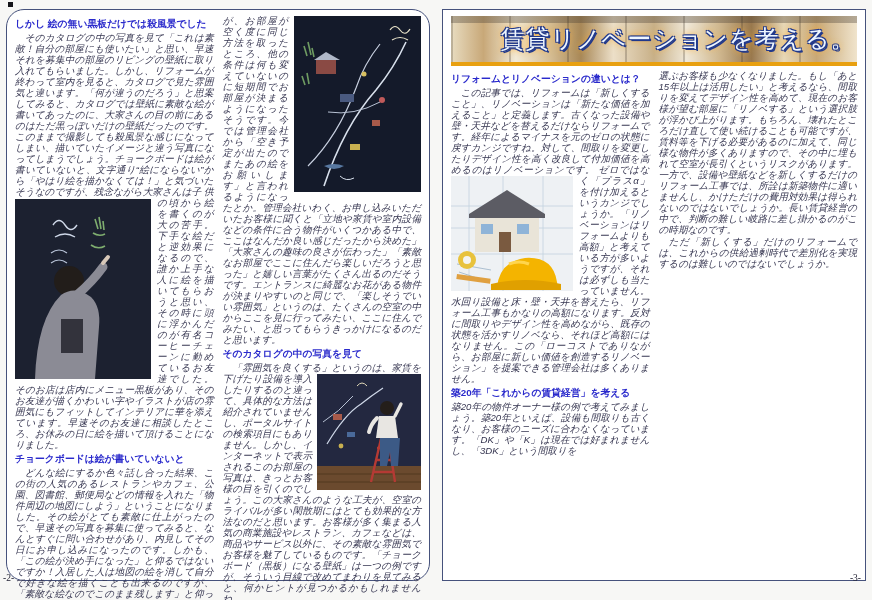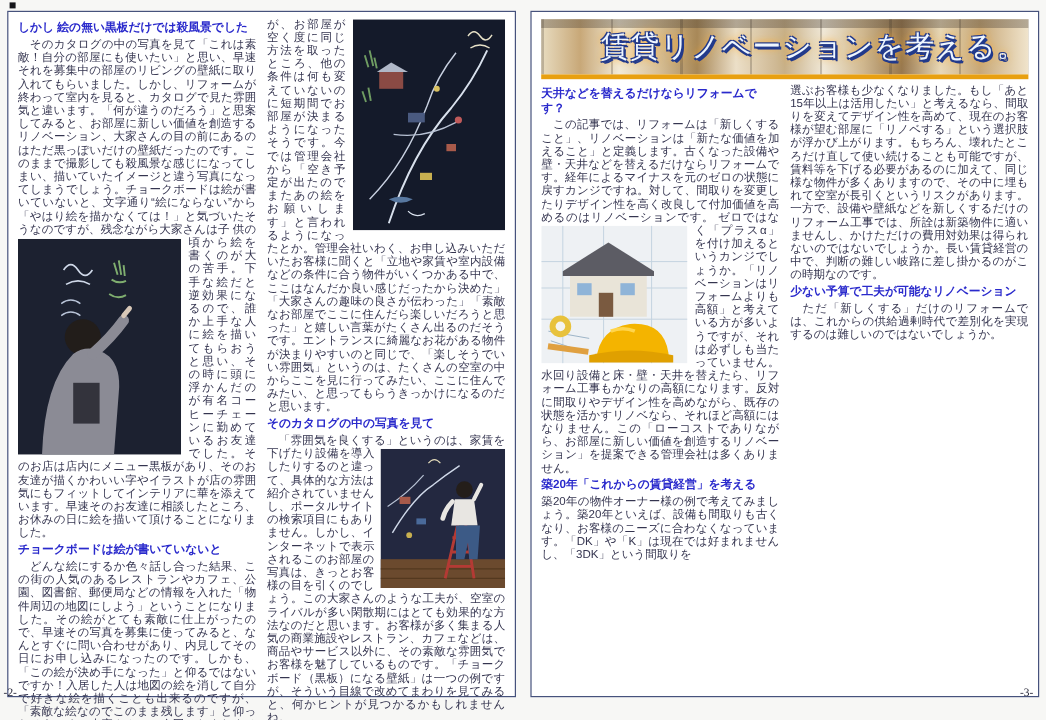--- a/index.html
+++ b/index.html
@@ -7,28 +7,28 @@
     width:872px;height:600px;position:relative;
     background:#f7f7f5;
     font-family:"Liberation Sans","DejaVu Sans",sans-serif;
     overflow:hidden;
   }
   .page{
     position:absolute;top:9px;width:424px;height:572px;
     background:#ffffff;border:1px solid #46527c;box-sizing:border-box;
     padding:5px 8px 4px 8px;
   }
-  .page-left{left:6px;}
+  .page-left{left:6px;border-radius:18px;}
   .page-right{left:442px;}
   .corner-mark{position:absolute;left:8px;top:2px;width:5px;height:5px;background:#15151a;}
   .cols{display:flex;gap:9px;}
   .col{width:199px;}
   .para{
     font-size:9.6px;line-height:11px;color:#353550;
-    text-align:justify;margin:0 0 1px 0;
+    text-align:justify;margin:0 0 1px 0;font-style:italic;
   }
   .hd{
     font-size:9.8px;line-height:12px;font-weight:bold;color:#2a2acc;
     margin:3px 0 2px 0;
   }
   .photo{display:block;overflow:hidden;}
   .photo svg{display:block;width:100%;height:100%;}
   .fl{float:left;}
   .fr{float:right;}
   .ph1{width:136px;height:180px;margin:2px 6px 1px 0;}
@@ -65,21 +65,21 @@
 <body>
 
 <div class="corner-mark"></div>
 
 <div class="page page-left">
   <div class="cols">
 
     <div class="col">
       <div class="hd">しかし 絵の無い黒板だけでは殺風景でした</div>
       <div class="para">
-        <span>　そのカタログの中の写真を見て「これは素敵！自分の部屋にも使いたい」と思い、早速それを募集中の部屋のリビングの壁紙に取り入れてもらいました。しかし、リフォームが終わって室内を見ると、カタログで見た雰囲気と違います。「何が違うのだろう」と思案してみると、お部屋に新しい価値を創造するリノベーション、大家さんの目の前にあるのはただ黒っぽいだけの壁紙だったのです。このままで撮影しても殺風景な感じになってしまい、描いていたイメージと違う写真になってしまうでしょう。チョークボードは絵が書いていないと、文字通り“絵にならない”から「やはり絵を描かなくては！」と気づいたそうなのですが、残念ながら大家さんは子</span>
+        <span>　そのカタログの中の写真を見て「これは素敵！自分の部屋にも使いたい」と思い、早速それを募集中の部屋のリビングの壁紙に取り入れてもらいました。しかし、リフォームが終わって室内を見ると、カタログで見た雰囲気と違います。「何が違うのだろう」と思案してみると、カタログでは壁紙に素敵な絵が書いてあったのに、大家さんの目の前にあるのはただ黒っぽいだけの壁紙だったのです。このままで撮影しても殺風景な感じになってしまい、描いていたイメージと違う写真になってしまうでしょう。チョークボードは絵が書いていないと、文字通り“絵にならない”から「やはり絵を描かなくては！」と気づいたそうなのですが、残念ながら大家さんは子</span>
         <span class="photo ph1 fl">
           <svg viewBox="0 0 136 180" preserveAspectRatio="none">
             <rect width="136" height="180" fill="#1c2130"></rect>
             <rect width="136" height="180" fill="url(#g0)" opacity="0"></rect>
             <path d="M38 26 q6 -9 12 0 q6 9 12 0 M40 38 q10 -6 20 0" stroke="#cfd8e8" stroke-width="1.4" fill="none"></path>
             <path d="M80 20 l3 10 M84 18 l2 12 M88 22 l1 9 M78 34 q6 4 12 1 M76 46 q7 5 14 1" stroke="#7fae6f" stroke-width="1.6" fill="none"></path>
             <path d="M36 54 q8 -6 16 0 M36 64 q8 -6 16 0" stroke="#b9c4d8" stroke-width="1.1" fill="none"></path>
             <circle cx="54" cy="82" r="15" fill="#221d1a"></circle>
             <path d="M20 180 q2 -60 26 -84 q14 -10 30 2 q10 10 8 30 l-4 52 z" fill="#8b8b95"></path>
             <path d="M62 96 q16 -14 26 -28" stroke="#8b8b95" stroke-width="9" fill="none" stroke-linecap="round"></path>
@@ -148,21 +148,21 @@
   <div class="pageno pageno-left">-2-</div>
 </div>
 
 <div class="page page-right">
   <div class="banner">
     <span class="banner-title">賃貸リノベーションを考える。</span>
   </div>
   <div class="cols">
 
     <div class="col">
-      <div class="hd">天井などを替えるだけならリフォームです？</div>
+      <div class="hd">リフォームとリノベーションの違いとは？</div>
       <div class="para">
         <span>　この記事では、リフォームは「新しくすること」、リノベーションは「新たな価値を加えること」と定義します。古くなった設備や壁・天井などを替えるだけならリフォームです。経年によるマイナスを元のゼロの状態に戻すカンジですね。対して、間取りを変更したりデザイン性を高く改良して付加価値を高めるのはリノベーションです。</span>
         <span class="photo ph4 fl">
           <svg viewBox="0 0 122 115" preserveAspectRatio="none">
             <rect width="122" height="115" fill="#eef1f4"></rect>
             <path d="M0 30 h122 M0 52 h122 M0 78 h122 M18 0 v115 M52 0 v115 M92 0 v115" stroke="#c2d2e0" stroke-width="0.8"></path>
             <path d="M8 96 l30 10 M6 88 l34 6" stroke="#9ab2c6" stroke-width="0.8"></path>
             <path d="M18 38 l38 -24 l38 24 v4 h-76 z" fill="#5c5c64"></path>
             <path d="M24 42 h64 v34 h-64 z" fill="#e9e4d8"></path>
             <rect x="30" y="48" width="12" height="10" fill="#8fb4d8"></rect>
@@ -181,21 +181,20 @@
       <div class="hd">築20年「これからの賃貸経営」を考える</div>
       <div class="para">
         <span>築20年の物件オーナー様の例で考えてみましょう。築20年といえば、設備も間取りも古くなり、お客様のニーズに合わなくなっています。「DK」や「K」は現在では好まれませんし、「3DK」という間取りを</span>
       </div>
     </div>
 
     <div class="col">
       <div class="para">
         <span>選ぶお客様も少なくなりました。もし「あと15年以上は活用したい」と考えるなら、間取りを変えてデザイン性を高めて、現在のお客様が望む部屋に「リノベする」という選択肢が浮かび上がります。もちろん、壊れたところだけ直して使い続けることも可能ですが、賃料等を下げる必要があるのに加えて、同じ様な物件が多くありますので、その中に埋もれて空室が長引くというリスクがあります。一方で、設備や壁紙などを新しくするだけのリフォーム工事では、所詮は新築物件に適いませんし、かけただけの費用対効果は得られないのではないでしょうか。長い賃貸経営の中で、判断の難しい岐路に差し掛かるのがこの時期なのです。</span>
       </div>
-      <div class="hd">少ない予算で工夫が可能なリノベーション</div>
       <div class="para">
         <span>　ただ「新しくする」だけのリフォームでは、これからの供給過剰時代で差別化を実現するのは難しいのではないでしょうか。</span>
       </div>
     </div>
 
   </div>
   <div class="pageno pageno-right">-3-</div>
 </div>
 
 </body></html>

